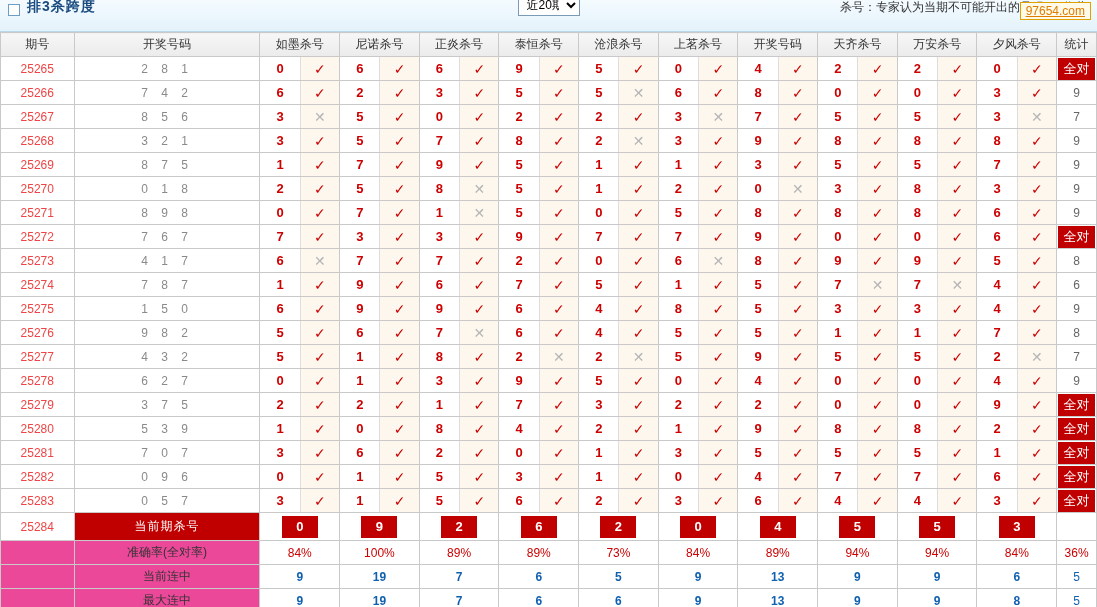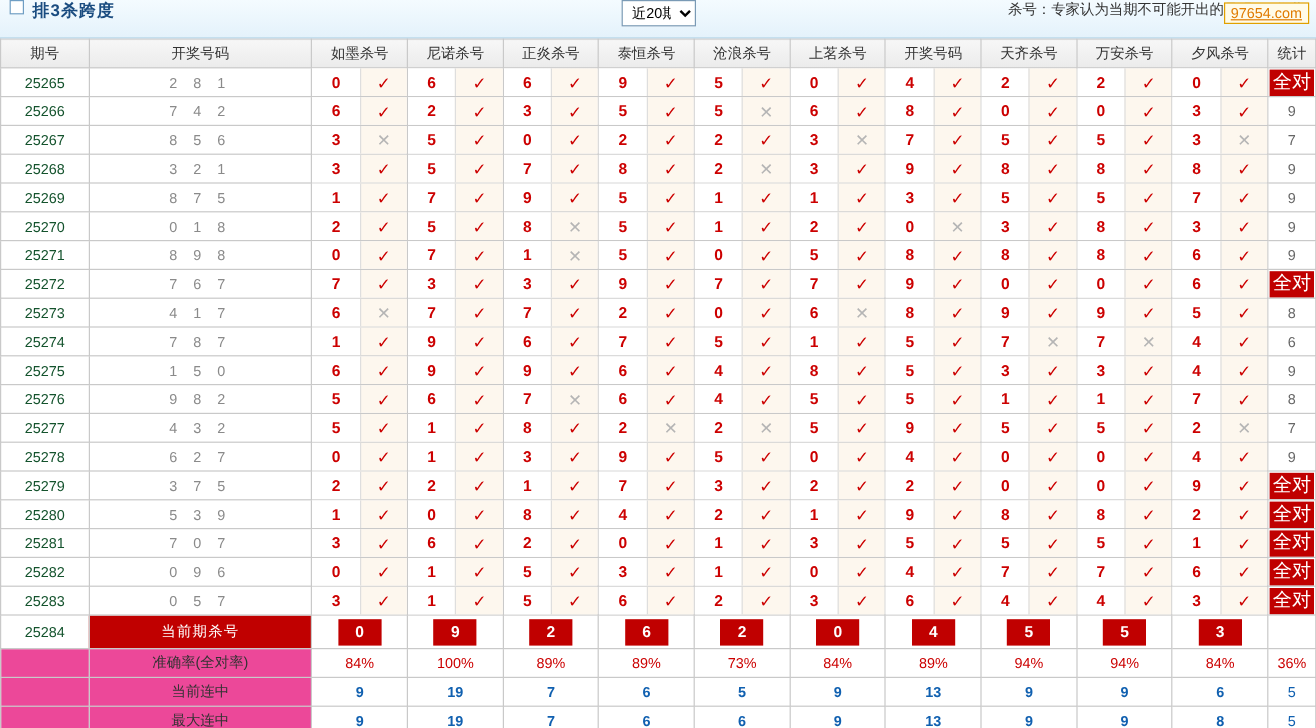--- a/index.html
+++ b/index.html
@@ -13,22 +13,22 @@
     overflow: hidden;
   }
   .page { width: 1097px; height: 607px; position: relative; }
 
   
   .header {
     height: 32px;
     background: linear-gradient(to bottom, #f4fbff 0%, #e4f2fb 100%);
     border-bottom: 1px solid #b9d7ea;
     display: flex;
-    align-items: flex-start;
-    padding: 0 8px;
+    align-items: flex-end;
+    padding: 15px 8px;
     position: relative;
   }
   .hdr-check {
     width: 12px; height: 12px;
     border: 1px solid #6f9ec4;
     background: #fff;
     margin-right: 7px;
     flex: 0 0 auto;
   }
   .hdr-title {
@@ -105,21 +105,21 @@
     background: linear-gradient(to bottom, #f7f7f7 0%, #ebebeb 100%);
     color: #333;
     height: 28px;
     font-size: 13px;
   }
   .col-issue { width: 72px; }
   .col-num   { width: 182px; }
   .col-kill  { width: 78px; }
   .col-stat  { width: 39px; }
 
-  td.issue { color: #14532d; background: #fff; }
+  td.issue { color: #ef4444; background: #fff; }
   td.nums {
     color: #8a8a8a;
     letter-spacing: 5px;
     font-size: 13px;
     background: #fff;
   }
 
   
   td.kill {
     padding: 0;
@@ -145,21 +145,21 @@
     font-size: 14px;
   }
   .kc.hit { color: #cc0000; }
   .kc.miss { color: #b5b5b5; }
 
   td.stat { background: #fff; color: #666; }
   td.stat .allright {
     display: block;
     background: #c00000;
     color: #fff;
-    font-size: 16px;
+    font-size: 13px;
     line-height: 22px;
     height: 22px;
     margin: 0 1px;
   }
 
   
   tr.current td.issue { background:#fff; }
   td.curlabel {
     background: #c00000;
     color: #ffffff;

